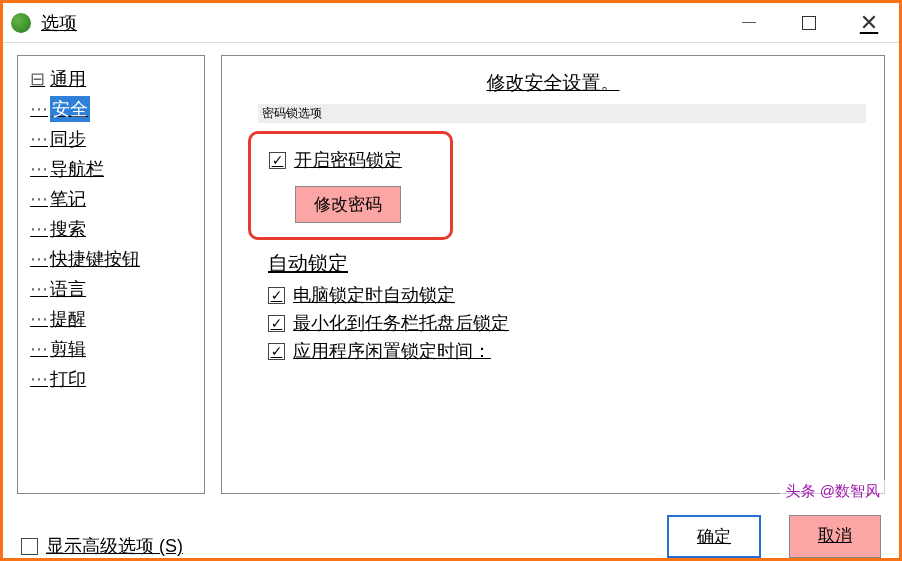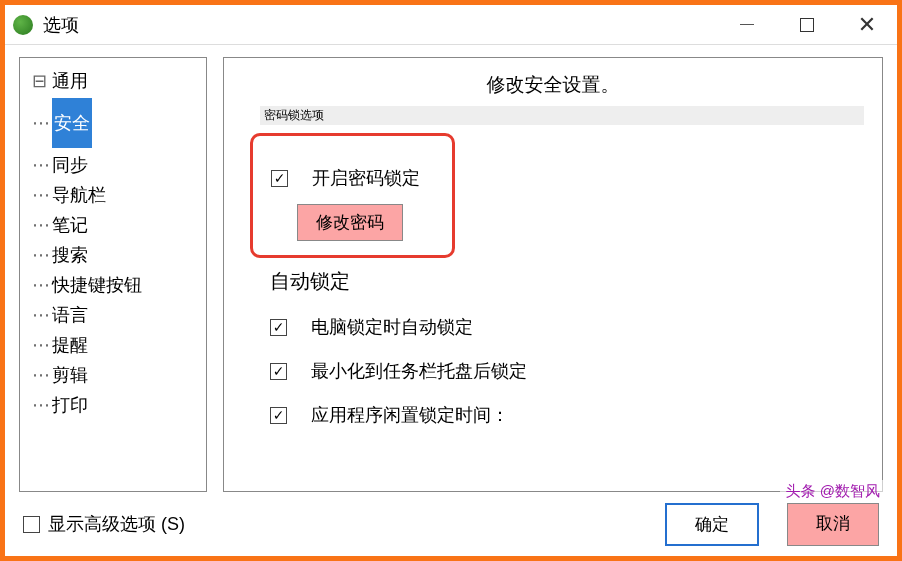--- a/index.html
+++ b/index.html
@@ -8,24 +8,25 @@
       font-size: 16px;
       background: #fff;
       width: 902px;
       height: 561px;
       overflow: hidden;
       color: #000;
     }
     .window {
       width: 902px;
       height: 561px;
-      border: 5px solid #f97316;
+      border: 3px solid #f97316;
       background: #fff;
       display: flex;
       flex-direction: column;
+      text-decoration: underline;
     }
     .titlebar {
       height: 40px;
       display: flex;
       align-items: center;
       padding-left: 8px;
       border-bottom: 1px solid #ddd;
     }
     .app-icon {
       width: 20px; height: 20px;
@@ -63,21 +64,21 @@
       font-size: 18px;
       line-height: 26px;
       cursor: default;
     }
     .tree-item .dash {
       width: 20px; color: #666; text-align: left;
     }
     .tree-item.selected .lbl {
       background: #2f81d7;
       color: #fff;
-      padding: 12px 2px;
+      padding: 0 2px;
     }
     .content {
       flex: 1;
       border: 1px solid #888;
       padding: 14px 18px;
       position: relative;
     }
     .heading { font-size: 19px; margin-bottom: 2px; text-align: center; }
     .group-label {
       font-size: 12px;
@@ -89,22 +90,22 @@
     }
     .highlight-box {
       border: 3px solid #e63b2e;
       border-radius: 10px;
       padding: 10px 18px 14px 18px;
       margin-left: 8px;
       width: 205px;
       margin-bottom: 10px;
     }
     .check-row {
-      display: flex; align-items: center; gap: 24px;
-      font-size: 18px; margin: 20px 0 4px 28px;
+      display: flex; align-items: center; gap: 8px;
+      font-size: 18px; margin: 4px 0 4px 28px;
     }
     .highlight-box .check-row { margin-left: 0; }
     .chk {
       width: 17px; height: 17px;
       border: 1px solid #444;
       display: flex; align-items: center; justify-content: center;
       font-size: 14px; line-height: 1;
     }
     .chk::after { content: "✓"; color: #000; }
     .btn {
@@ -126,21 +127,21 @@
       align-items: center;
       margin-left: 18px;
     }
     .select .chev {
       position: absolute; right: 8px; top: 50%; transform: translateY(-50%);
       font-size: 12px; color: #555;
     }
     .footer {
       height: 64px;
       display: flex;
-      align-items: center;
+      align-items: flex-end;
       padding: 0 18px;
     }
     .adv-check {
       display: flex; align-items: center; gap: 8px; font-size: 18px;
     }
     .adv-check .chk::after { content: ""; }
     .footer-btns { margin-left: auto; display: flex; gap: 28px; }
     .footer .btn { padding: 8px 28px; font-size: 17px; }
     .watermark {
       position: absolute;

